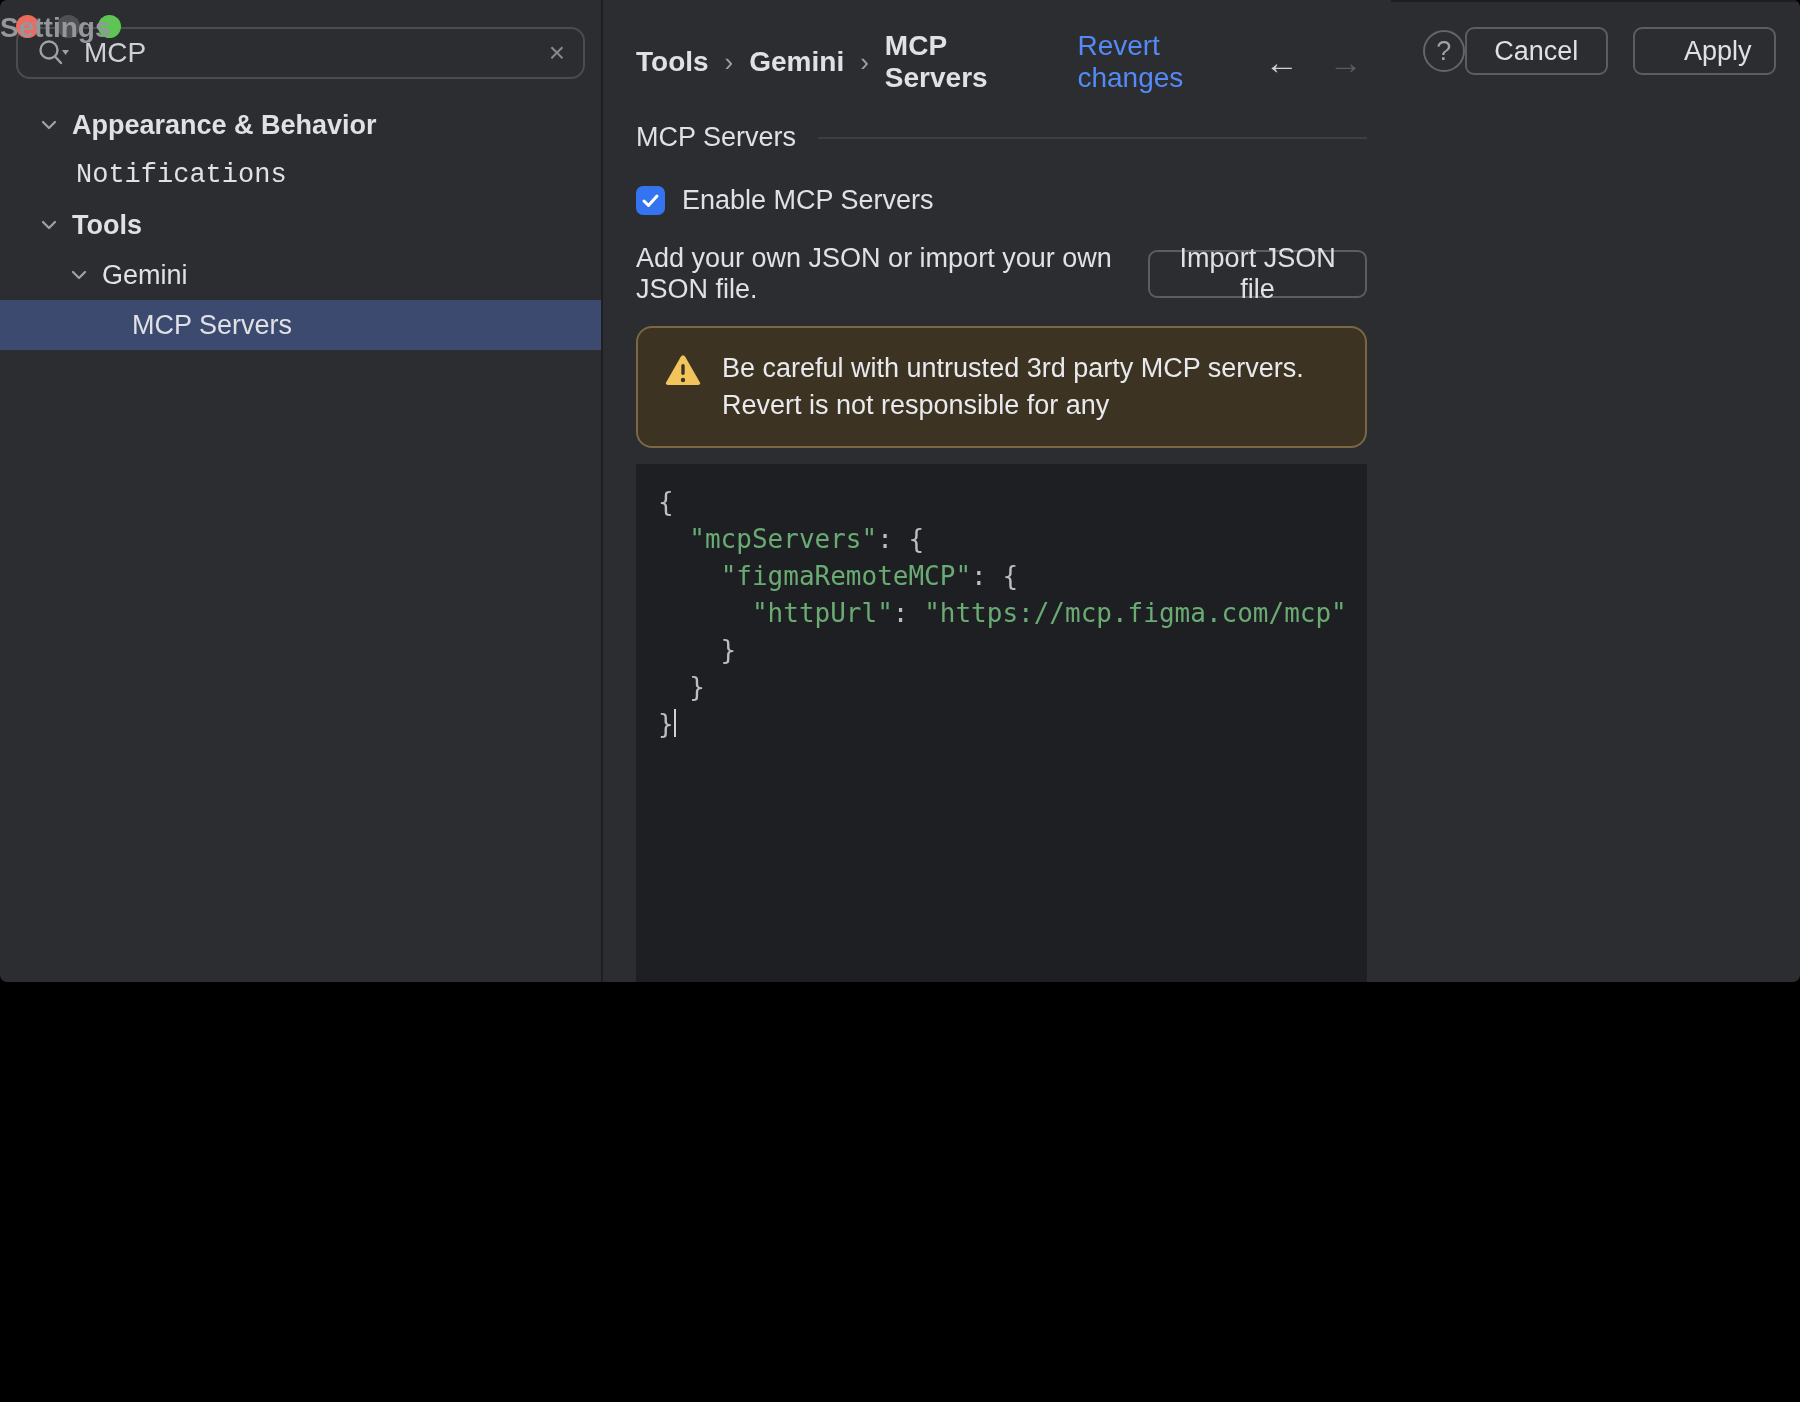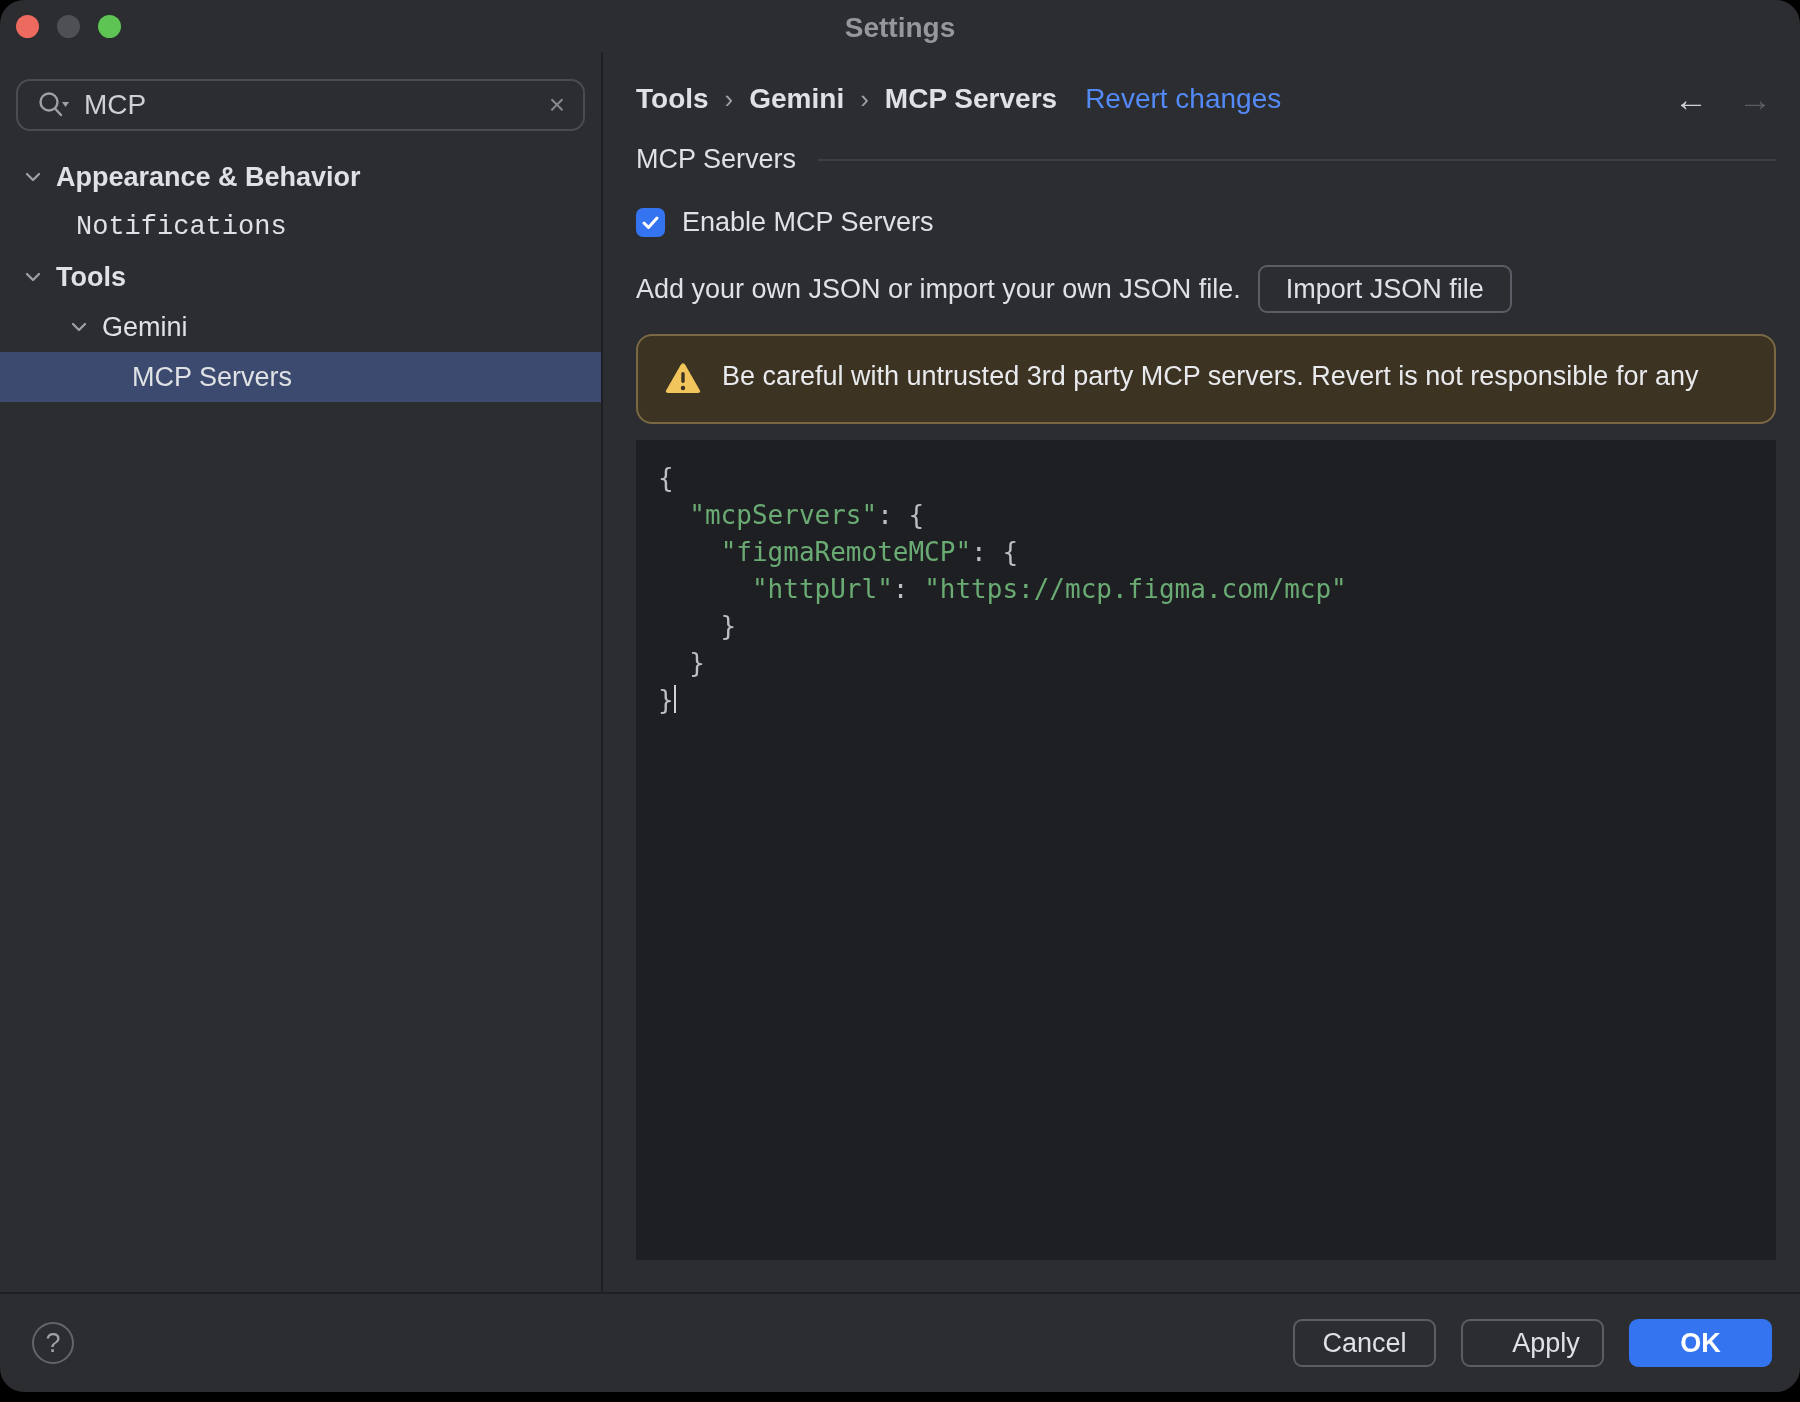--- a/index.html
+++ b/index.html
@@ -1,20 +1,20 @@
 <!DOCTYPE html>
 <html><head>
 <meta charset="utf-8">
 <style>
   html,body{margin:0;padding:0;background:#000;}
   .window{
-    position:relative;width:1800px;height:1392px;background:#2B2D30;
-    border-radius:24px;overflow:hidden;
+    position:relative;width:1800px;height:982px;background:#2B2D30;
+    border-radius:7px;overflow:hidden;
     font-family:"Liberation Sans",sans-serif;color:#DFE1E5;
-    display:flex;flex-direction:column;
+    display:flex;flex-direction:row;
   }
   
   .titlebar{position:relative;height:52px;flex:0 0 auto;}
   .traffic{position:absolute;top:15px;left:16px;display:flex;gap:18px;}
   .light{width:23px;height:23px;border-radius:50%;}
   .light.close{background:#EC6A5E;}
   .light.minimize{background:#4E5053;}
   .light.zoom{background:#5EC454;}
   .title{position:absolute;left:0;right:0;top:0;height:52px;line-height:56px;
     text-align:center;font-size:28px;font-weight:bold;color:#94979C;}
@@ -31,21 +31,21 @@
   .search-value{flex:1 1 auto;font-size:28px;color:#CED0D6;background:transparent;border:none;outline:none;
     font-family:"Liberation Sans",sans-serif;padding:0;}
   .clear-x{flex:0 0 auto;color:#87898E;font-size:28px;line-height:28px;cursor:default;}
   
   .tree{margin-top:21px;font-size:27px;}
   .tree-row{height:50px;display:flex;align-items:center;}
   .tree-row.selected{background:#3B4A6E;}
   .tree-row .chev{display:flex;align-items:center;flex:0 0 auto;}
   .tree-row .lbl{white-space:nowrap;}
   .bold{font-weight:bold;}
-  .ind-a{padding-left:20px;} .ind-a .chev{margin-right:10px;}
+  .ind-a{padding-left:36px;} .ind-a .chev{margin-right:10px;}
   .ind-b{padding-left:76px;font-family:Liberation Mono, monospace;}
   .ind-c{padding-left:66px;} .ind-c .chev{margin-right:10px;}
   .ind-d{padding-left:132px;}
   
   .crumbrow{margin-top:30px;display:flex;align-items:center;font-size:28px;}
   .crumb{font-weight:bold;color:#DFE1E5;}
   .crumb-sep{color:#9DA0A6;margin:0 16px;font-size:26px;}
   .revert{color:#548AF7;margin-left:28px;font-weight:normal;}
   .navarrows{margin-left:auto;display:flex;gap:30px;align-items:center;padding-right:4px;}
   .arrow{font-size:34px;line-height:34px;}

